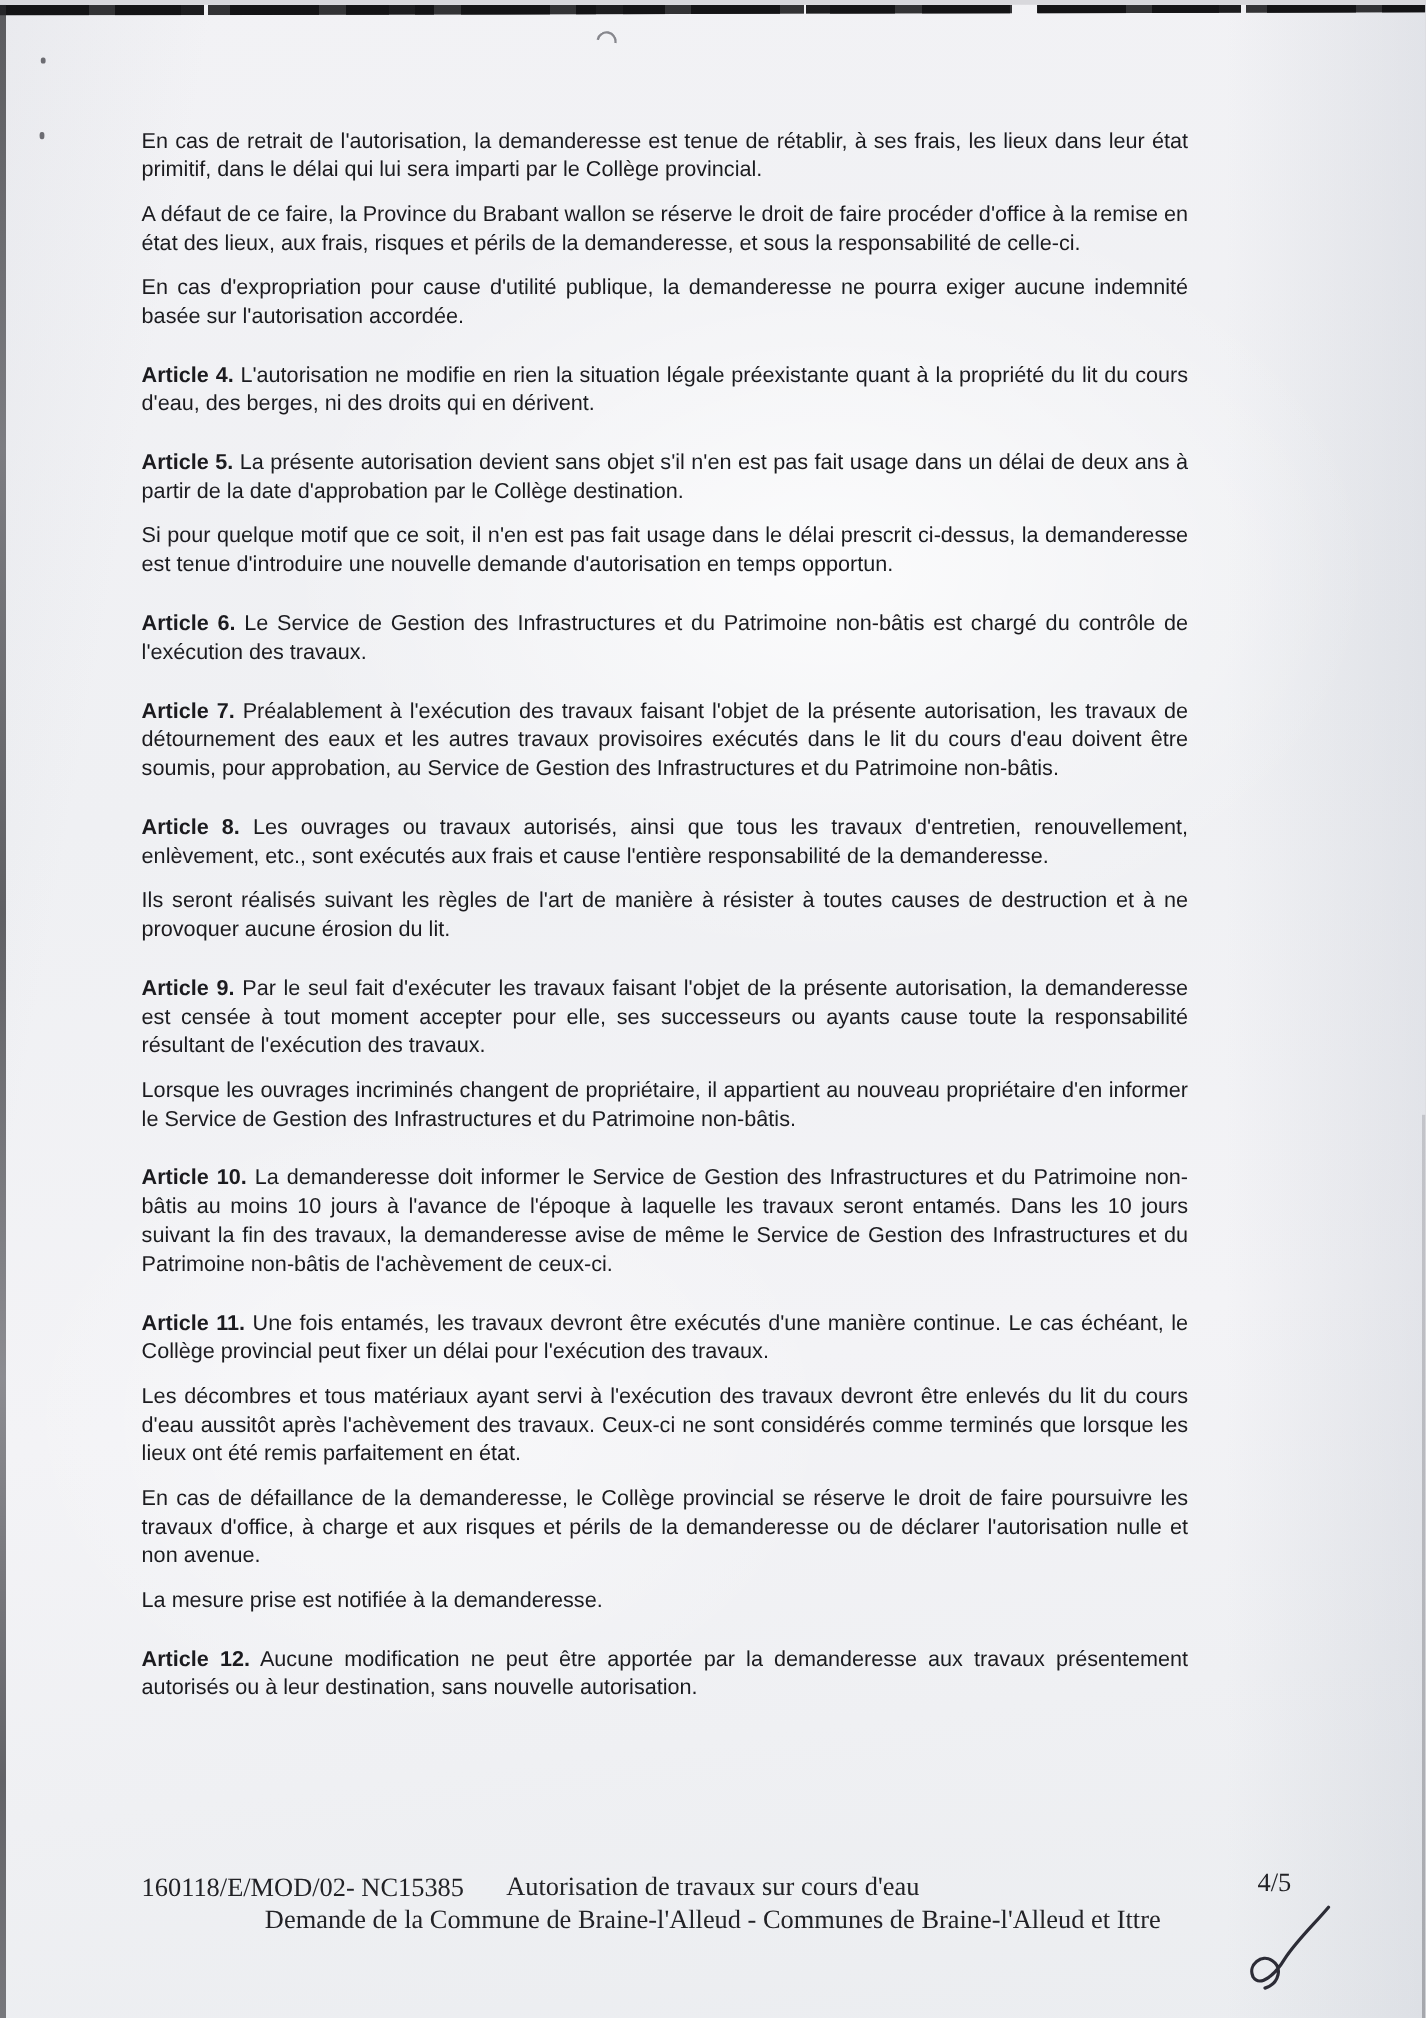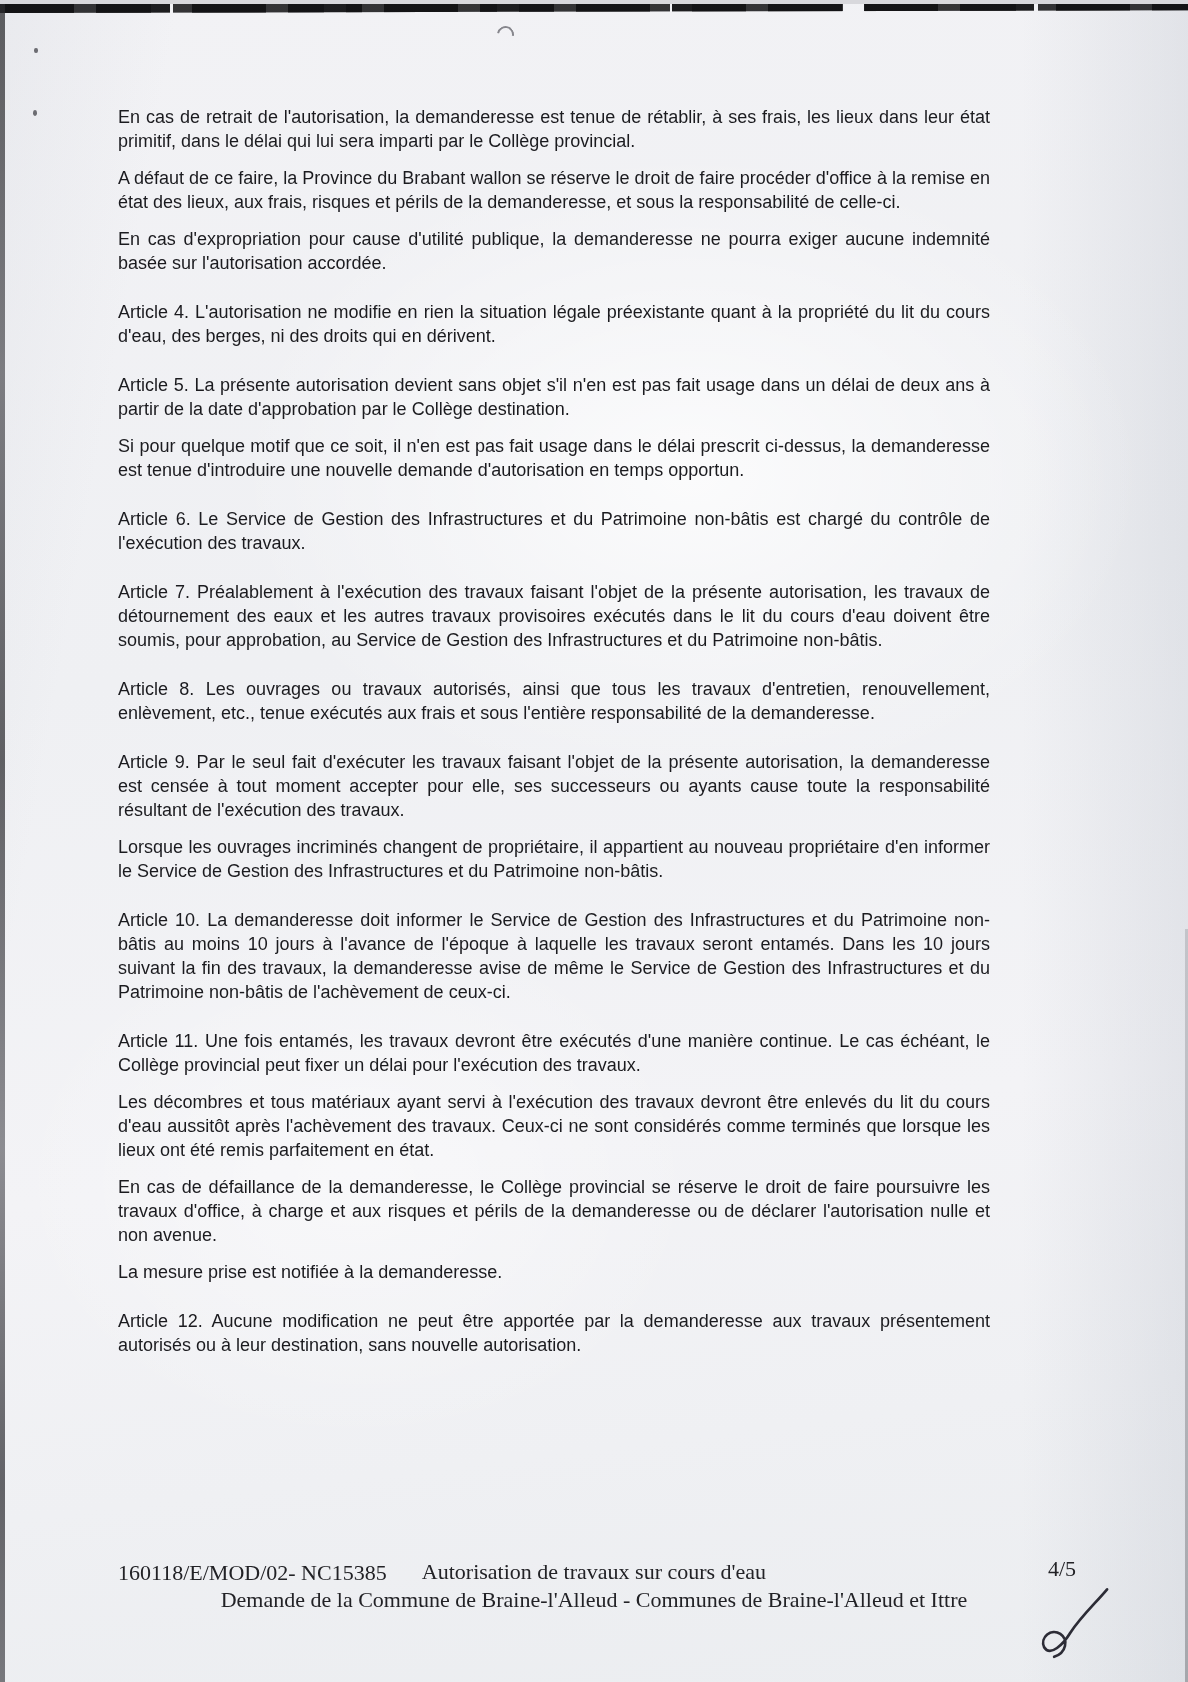--- a/index.html
+++ b/index.html
@@ -46,21 +46,21 @@
   .speck-2 { left: 33px; top: 106px; height: 6px; }
 
   
   .text-block {
     position: absolute; left: 118px; top: 101px; width: 872px;
     font-size: 18px; line-height: 24px;
     text-align: justify;
   }
   .para { margin: 0 0 13px 0; }
   .para.article { margin-top: 25px; }
-  .para .article-label { font-weight: normal; }
+  .para .article-label { font-weight: bold; }
 
   
   .footer {
     position: absolute; left: 0; right: 0; top: 1552px; height: 70px;
     font-family: "Liberation Serif", "DejaVu Serif", serif;
     font-size: 22px; color: #222226;
   }
   .footer-ref   { position: absolute; left: 118px; top: 4px; }
   .footer-title { position: absolute; left: 0; right: 0; top: 3px; text-align: center; }
   .footer-page  { position: absolute; right: 112px; top: 0; }
@@ -91,22 +91,23 @@
       <p class="para article"><span class="article-label">Article 4.</span><span> </span><span class="para-text">L'autorisation ne modifie en rien la situation légale préexistante quant à la propriété du lit du cours d'eau, des berges, ni des droits qui en dérivent.</span></p>
 
       <p class="para article"><span class="article-label">Article 5.</span><span> </span><span class="para-text">La présente autorisation devient sans objet s'il n'en est pas fait usage dans un délai de deux ans à partir de la date d'approbation par le Collège destination.</span></p>
 
       <p class="para"><span> </span><span class="para-text">Si pour quelque motif que ce soit, il n'en est pas fait usage dans le délai prescrit ci-dessus, la demanderesse est tenue d'introduire une nouvelle demande d'autorisation en temps opportun.</span></p>
 
       <p class="para article"><span class="article-label">Article 6.</span><span> </span><span class="para-text">Le Service de Gestion des Infrastructures et du Patrimoine non-bâtis est chargé du contrôle de l'exécution des travaux.</span></p>
 
       <p class="para article"><span class="article-label">Article 7.</span><span> </span><span class="para-text">Préalablement à l'exécution des travaux faisant l'objet de la présente autorisation, les travaux de détournement des eaux et les autres travaux provisoires exécutés dans le lit du cours d'eau doivent être soumis, pour approbation, au Service de Gestion des Infrastructures et du Patrimoine non-bâtis.</span></p>
 
-      <p class="para article"><span class="article-label">Article 8.</span><span> </span><span class="para-text">Les ouvrages ou travaux autorisés, ainsi que tous les travaux d'entretien, renouvellement, enlèvement, etc., tenue exécutés aux frais et sous l'entière responsabilité de la demanderesse.</span></p>
+      <p class="para article"><span class="article-label">Article 8.</span><span> </span><span class="para-text">Les ouvrages ou travaux autorisés, ainsi que tous les travaux d'entretien, renouvellement, enlèvement, etc., sont exécutés aux frais et cause l'entière responsabilité de la demanderesse.</span></p>
 
+      <p class="para"><span> </span><span class="para-text">Ils seront réalisés suivant les règles de l'art de manière à résister à toutes causes de destruction et à ne provoquer aucune érosion du lit.</span></p>
 
 
       <p class="para article"><span class="article-label">Article 9.</span><span> </span><span class="para-text">Par le seul fait d'exécuter les travaux faisant l'objet de la présente autorisation, la demanderesse est censée à tout moment accepter pour elle, ses successeurs ou ayants cause toute la responsabilité résultant de l'exécution des travaux.</span></p>
 
       <p class="para"><span> </span><span class="para-text">Lorsque les ouvrages incriminés changent de propriétaire, il appartient au nouveau propriétaire d'en informer le Service de Gestion des Infrastructures et du Patrimoine non-bâtis.</span></p>
 
       <p class="para article"><span class="article-label">Article 10.</span><span> </span><span class="para-text">La demanderesse doit informer le Service de Gestion des Infrastructures et du Patrimoine non-bâtis au moins 10 jours à l'avance de l'époque à laquelle les travaux seront entamés. Dans les 10 jours suivant la fin des travaux, la demanderesse avise de même le Service de Gestion des Infrastructures et du Patrimoine non-bâtis de l'achèvement de ceux-ci.</span></p>
 
       <p class="para article"><span class="article-label">Article 11.</span><span> </span><span class="para-text">Une fois entamés, les travaux devront être exécutés d'une manière continue. Le cas échéant, le Collège provincial peut fixer un délai pour l'exécution des travaux.</span></p>
 

